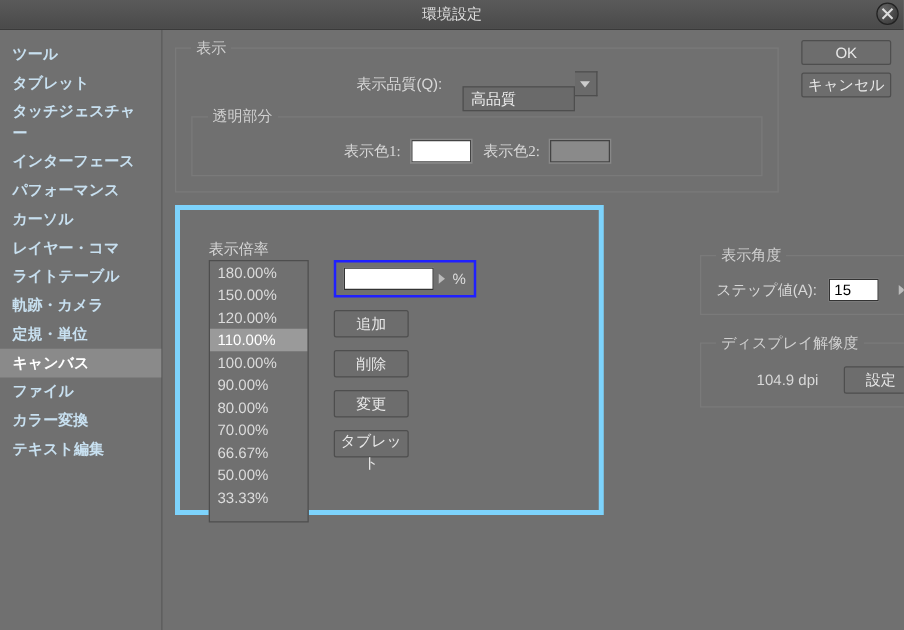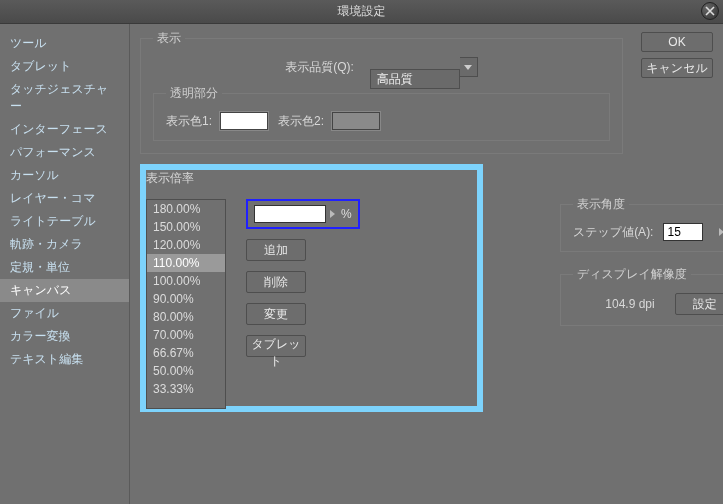--- a/index.html
+++ b/index.html
@@ -6,21 +6,21 @@
   html, body { width: 723px; height: 504px; overflow: hidden; font-family: "MS UI Gothic","Meiryo",sans-serif; font-size: 12px; }
   body { background: #707070; color: #d8d8d8; }
   
   .titlebar { height: 24px; background: linear-gradient(#5a5a5a,#4a4a4a); display: flex; align-items: center; justify-content: center; position: relative; border-bottom: 1px solid #3a3a3a; }
   .titlebar .title { color: #ddd; font-size: 12px; }
   .close-btn { position: absolute; right: 4px; top: 2px; width: 18px; height: 18px; background: radial-gradient(circle at 30% 30%, #666, #333); border-radius: 50%; border:1px solid #222; display:flex; align-items:center; justify-content:center; cursor:pointer; }
   .close-btn svg { width:10px; height:10px; }
 
   .workarea { display:flex; height: 480px; }
 
-  .sidebar { width: 130px; background: #707070; border-right: 1px solid #5a5a5a; padding: 8px 0; }
+  .sidebar { width: 130px; background: #707070; border-right: 1px solid #5a5a5a; padding: 8px 0; font-weight: bold; }
   .sidebar-item { padding: 3px 10px; color: #c8e0f0; cursor: pointer; }
   .sidebar-item.selected { background: #8a8a8a; color: #fff; }
 
   .main { flex:1; position: relative; padding: 6px 10px; }
 
   .btncol { position:absolute; right:10px; top:8px; width:72px; }
   .dlg-btn { width:72px; height:20px; margin-bottom:6px; background:#6d6d6d; border:1px solid #4e4e4e; color:#e8e8e8; text-align:center; line-height:18px; cursor:pointer; font-size:12px; border-radius:2px; }
 
   fieldset.group { border:1px solid #7a7a7a; margin: 0 90px 10px 0; padding: 10px 12px 12px; }
   fieldset.group > legend { padding: 0 4px; font-size:12px; color:#d0d0d0; }
@@ -34,23 +34,23 @@
   .tri-down { width:0;height:0;border-left:4px solid transparent;border-right:4px solid transparent;border-top:5px solid #ccc;}
   .tri-right{ width:0;height:0;border-top:4px solid transparent;border-bottom:4px solid transparent;border-left:5px solid #bbb;}
 
   .swatch { display:inline-block; width:48px; height:18px; border:1px solid #444; outline:1px solid #888; cursor:pointer;}
   .swatch.white{ background:#fff;}
   .swatch.gray{ background:#8a8a8a;}
 
   fieldset.inner { border:1px solid #7a7a7a; padding:10px 12px; margin-top:8px;}
   fieldset.inner>legend{padding:0 4px; color:#d0d0d0;}
 
-  .red-box { border:6px solid #7dd3fc; position:relative; padding:0; margin-right: 230px; height: 248px; }
+  .red-box { border:4px solid #7dd3fc; position:relative; padding:23px; margin-right: 230px; height: 248px; }
 
-  .zoom-wrap{ display:flex; gap:20px; height:100%;margin-top:12px;}
+  .zoom-wrap{ display:flex; gap:20px; height:100%;}
   .listbox { width:80px; height:210px; background:#707070; border:1px solid #4e4e4e; overflow-y:auto; }
   .listbox::-webkit-scrollbar{width:14px;background:#6a6a6a;}
   .listbox::-webkit-scrollbar-thumb{background:#8a8a8a;border:1px solid #555;}
   .list-item{ padding:2px 6px; color:#dcdcdc; cursor:pointer; font-size:12px;}
   .list-item.selected{ background:#9a9a9a; color:#fff;}
 
   .zoom-controls{ display:flex; flex-direction:column; gap:10px; padding-top:0px;}
   .blue-box{ border:2px solid #2020ff; padding:4px 6px; display:flex; align-items:center; gap:4px;}
   .num-input{ width:72px; height:18px; background:#fff; border:1px solid #333;}
   .unit{ color:#ddd; margin-left:2px;}
@@ -104,21 +104,21 @@
         <span class="label">表示品質(Q):</span>
         <span class="combo">
           <span class="combo-field">高品質</span>
           <span class="combo-btn">
               <span class="tri-down"></span>
             </span>
         </span>
       </div>
       <fieldset class="inner">
         <legend>透明部分</legend>
-        <div class="row" style="justify-content:flex-start;">
+        <div class="row" style="justify-content:center;font-family:Liberation Serif, serif;">
           <span style="display:flex;align-items:center;gap:8px;">
             <span class="label">表示色1:</span>
             <span class="swatch white"></span>
           </span>
           <span style="display:flex;align-items:center;gap:8px;">
             <span class="label">表示色2:</span>
             <span class="swatch gray"></span>
           </span>
         </div>
       </fieldset>

